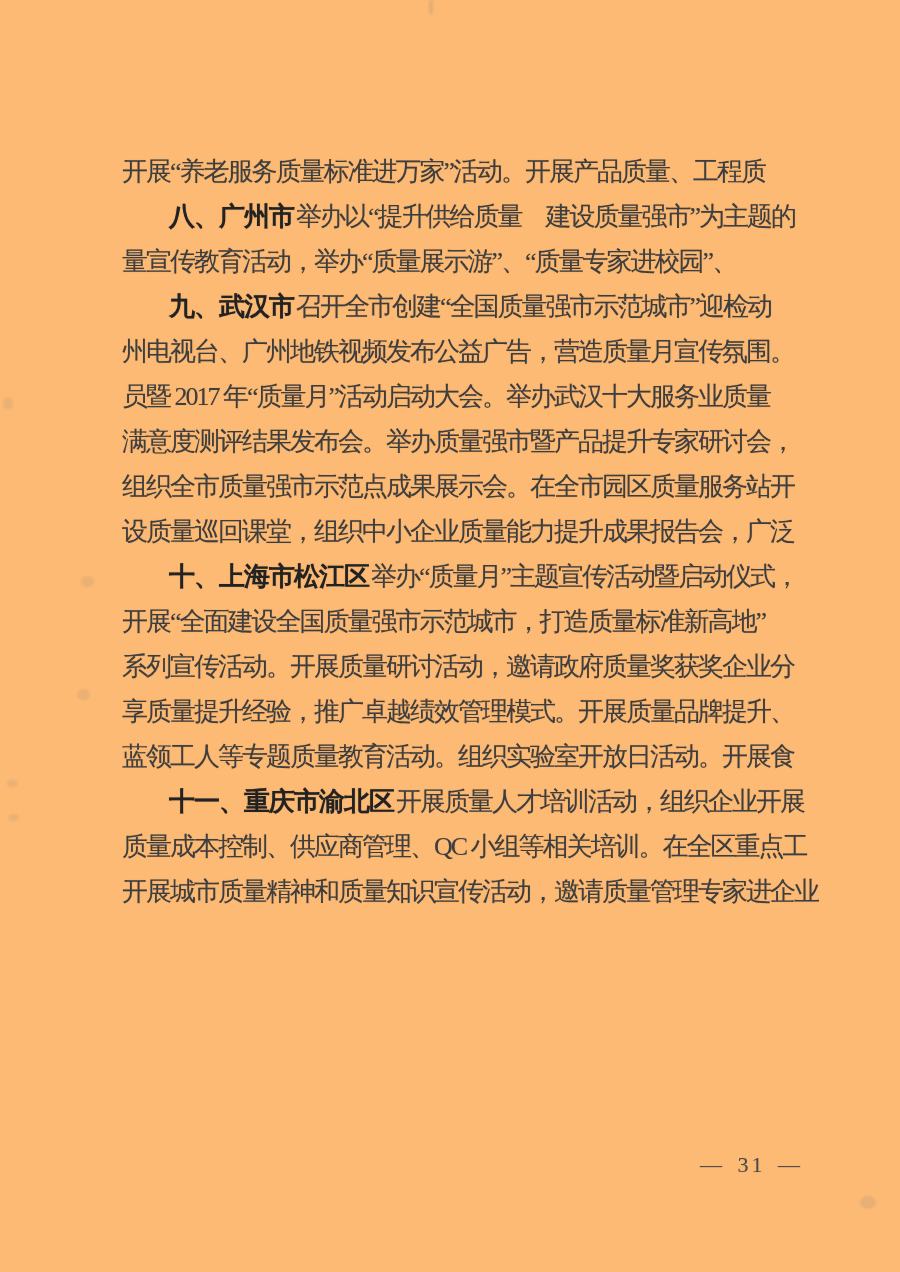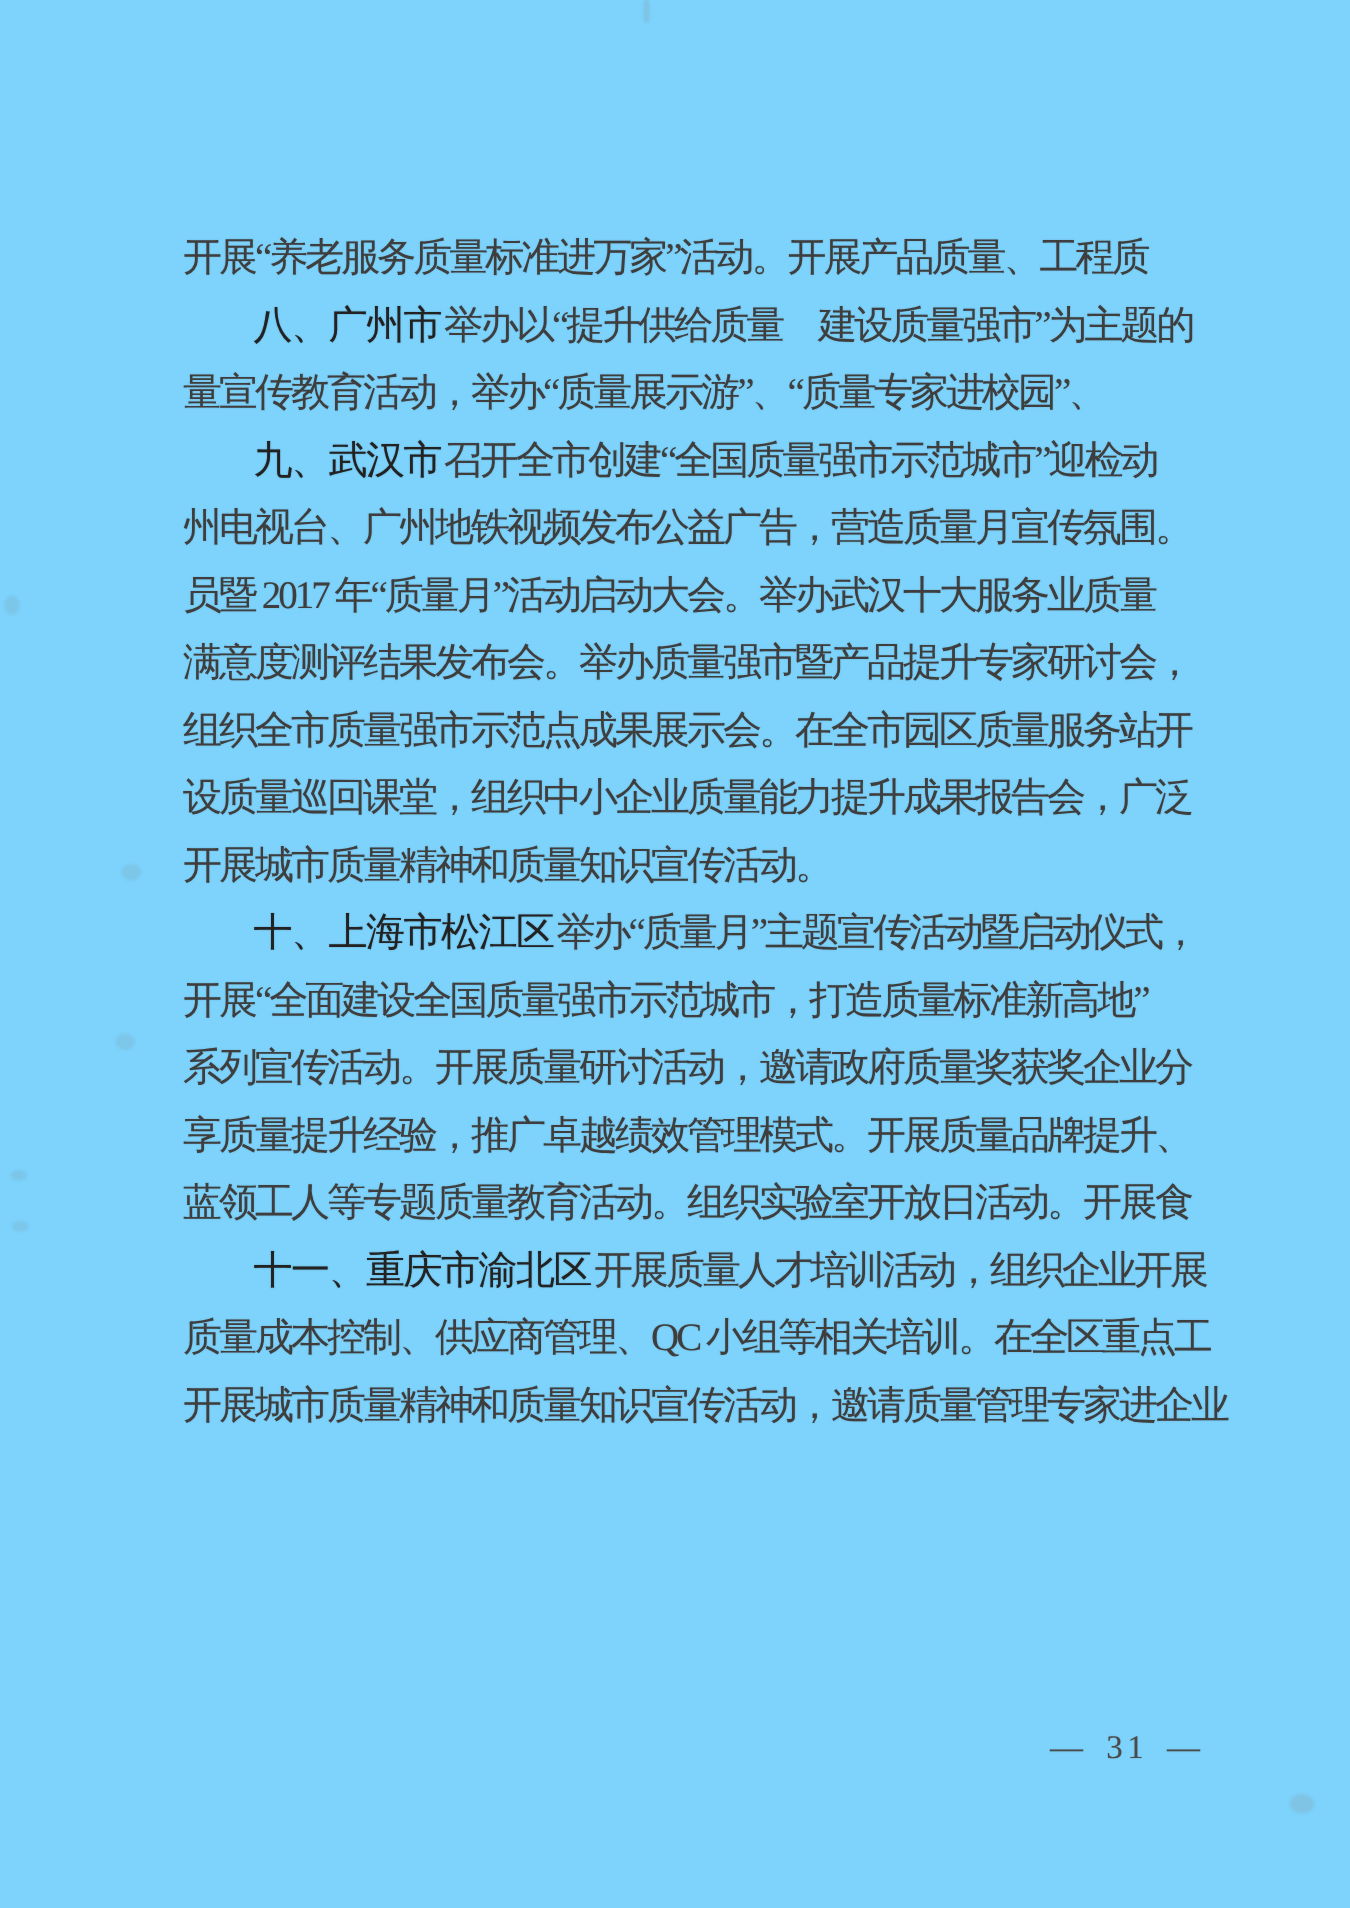--- a/index.html
+++ b/index.html
@@ -10,21 +10,21 @@
   body {
     width: 900px;
     height: 1272px;
     position: relative;
     overflow: hidden;
     font-family: "Liberation Serif", "DejaVu Serif", serif;
   }
   .paper {
     position: absolute;
     inset: 0;
-    background: #7dd3fc;
+    background: #fdba74;
   }
   .text-block {
     position: absolute;
     left: 122px;
     top: 149px;
     width: 710px;
   }
   .line {
     font-size: 26px;
     line-height: 45px;
@@ -32,21 +32,21 @@
     letter-spacing: -2px;
     color: #3e3e3e;
     white-space: nowrap;
     text-shadow: 0 0 1px rgba(70,70,70,0.35);
   }
   .line.indent {
     text-indent: 47px;
   }
   .lead {
     font-family: "Liberation Sans", "DejaVu Sans", sans-serif;
-    font-weight: normal;
+    font-weight: bold;
     color: #222222;
     letter-spacing: -1px;
     margin-right: 2px;
     text-shadow: 0 0 1px rgba(40,40,40,0.45);
   }
   .page-number {
     position: absolute;
     top: 1151px;
     left: 700px;
     font-size: 22px;
@@ -86,21 +86,20 @@
   <div class="text-block">
       <div class="line"><span>开展“养老服务质量标准进万家”活动。开展产品质量、工程质</span></div>
       <div class="line indent"><span class="lead">八、广州市</span><span>举办以“提升供给质量　建设质量强市”为主题的</span></div>
       <div class="line"><span>量宣传教育活动，举办“质量展示游”、“质量专家进校园”、</span></div>
       <div class="line indent"><span class="lead">九、武汉市</span><span>召开全市创建“全国质量强市示范城市”迎检动</span></div>
       <div class="line"><span>州电视台、广州地铁视频发布公益广告，营造质量月宣传氛围。</span></div>
       <div class="line"><span>员暨 2017 年“质量月”活动启动大会。举办武汉十大服务业质量</span></div>
       <div class="line"><span>满意度测评结果发布会。举办质量强市暨产品提升专家研讨会，</span></div>
       <div class="line"><span>组织全市质量强市示范点成果展示会。在全市园区质量服务站开</span></div>
       <div class="line"><span>设质量巡回课堂，组织中小企业质量能力提升成果报告会，广泛</span></div>
-      <div class="line"><span>开展城市质量精神和质量知识宣传活动。</span></div>
       <div class="line indent"><span class="lead">十、上海市松江区</span><span>举办“质量月”主题宣传活动暨启动仪式，</span></div>
       <div class="line"><span>开展“全面建设全国质量强市示范城市，打造质量标准新高地”</span></div>
       <div class="line"><span>系列宣传活动。开展质量研讨活动，邀请政府质量奖获奖企业分</span></div>
       <div class="line"><span>享质量提升经验，推广卓越绩效管理模式。开展质量品牌提升、</span></div>
       <div class="line"><span>蓝领工人等专题质量教育活动。组织实验室开放日活动。开展食</span></div>
       <div class="line indent"><span class="lead">十一、重庆市渝北区</span><span>开展质量人才培训活动，组织企业开展</span></div>
       <div class="line"><span>质量成本控制、供应商管理、QC 小组等相关培训。在全区重点工</span></div>
       <div class="line"><span>开展城市质量精神和质量知识宣传活动，邀请质量管理专家进企业</span></div>
     </div>
 

